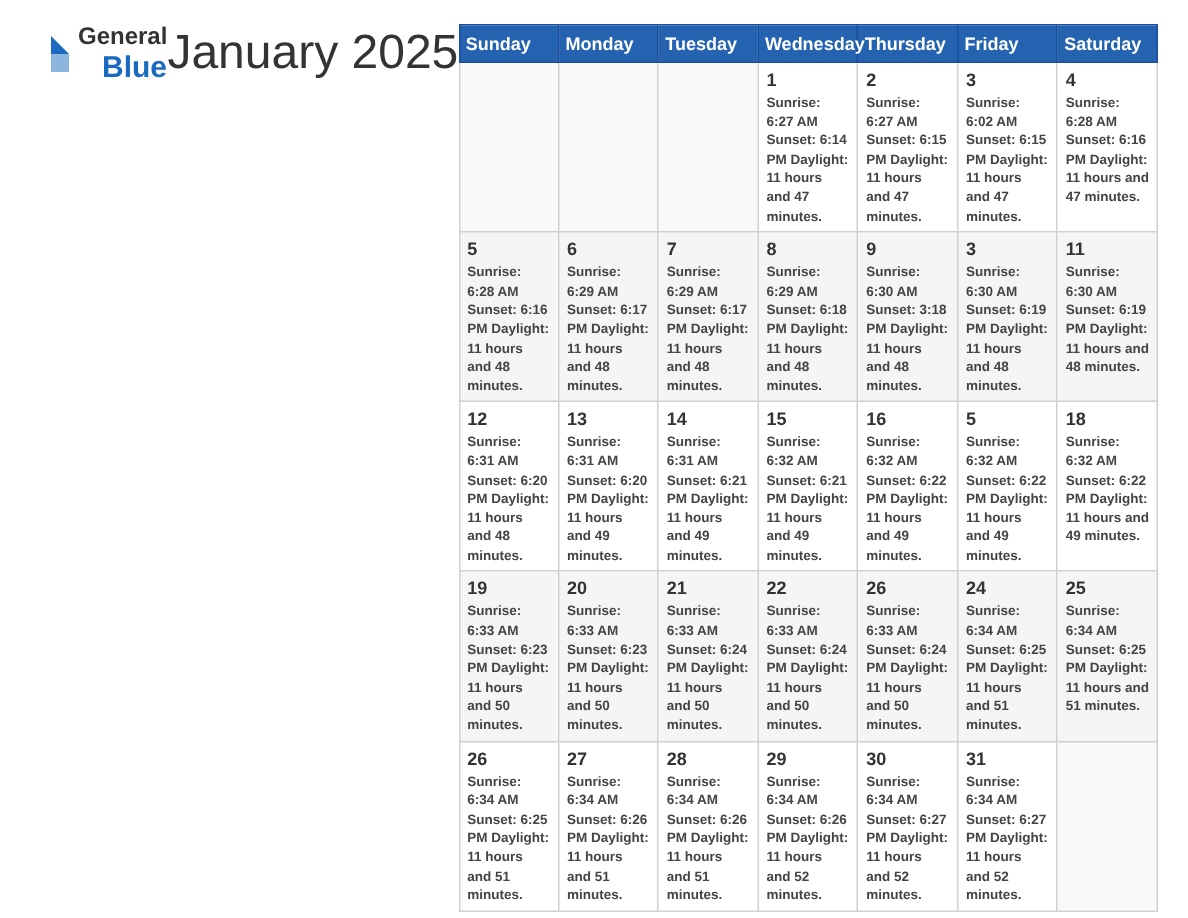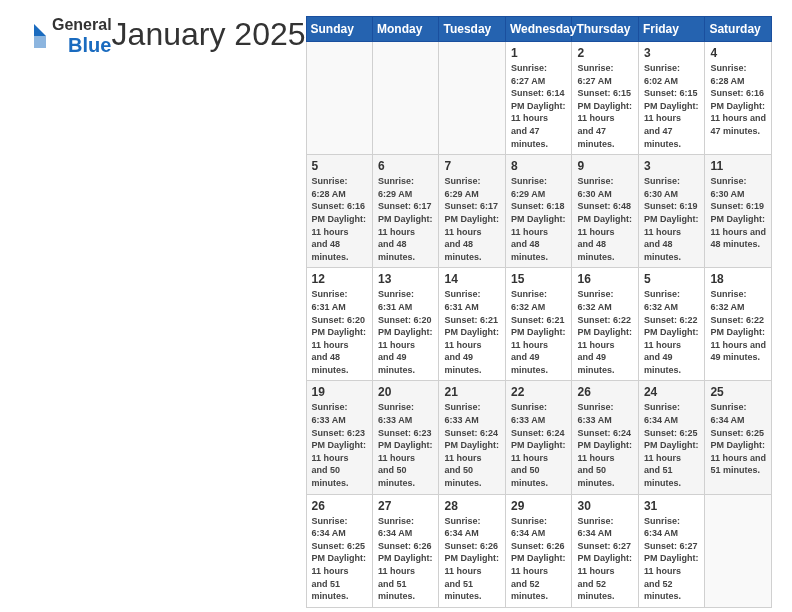--- a/index.html
+++ b/index.html
@@ -187,21 +187,21 @@
           </td>
           <td>
             <div class="day-number">8</div>
             <div class="day-info">Sunrise: 6:29 AM
 Sunset: 6:18 PM
 Daylight: 11 hours and 48 minutes.</div>
           </td>
           <td>
             <div class="day-number">9</div>
             <div class="day-info">Sunrise: 6:30 AM
-Sunset: 6:48 PM
+Sunset: 3:18 PM
 Daylight: 11 hours and 48 minutes.</div>
           </td>
           <td>
             <div class="day-number">3</div>
             <div class="day-info">Sunrise: 6:30 AM
 Sunset: 6:19 PM
 Daylight: 11 hours and 48 minutes.</div>
           </td>
           <td>
             <div class="day-number">11</div>

